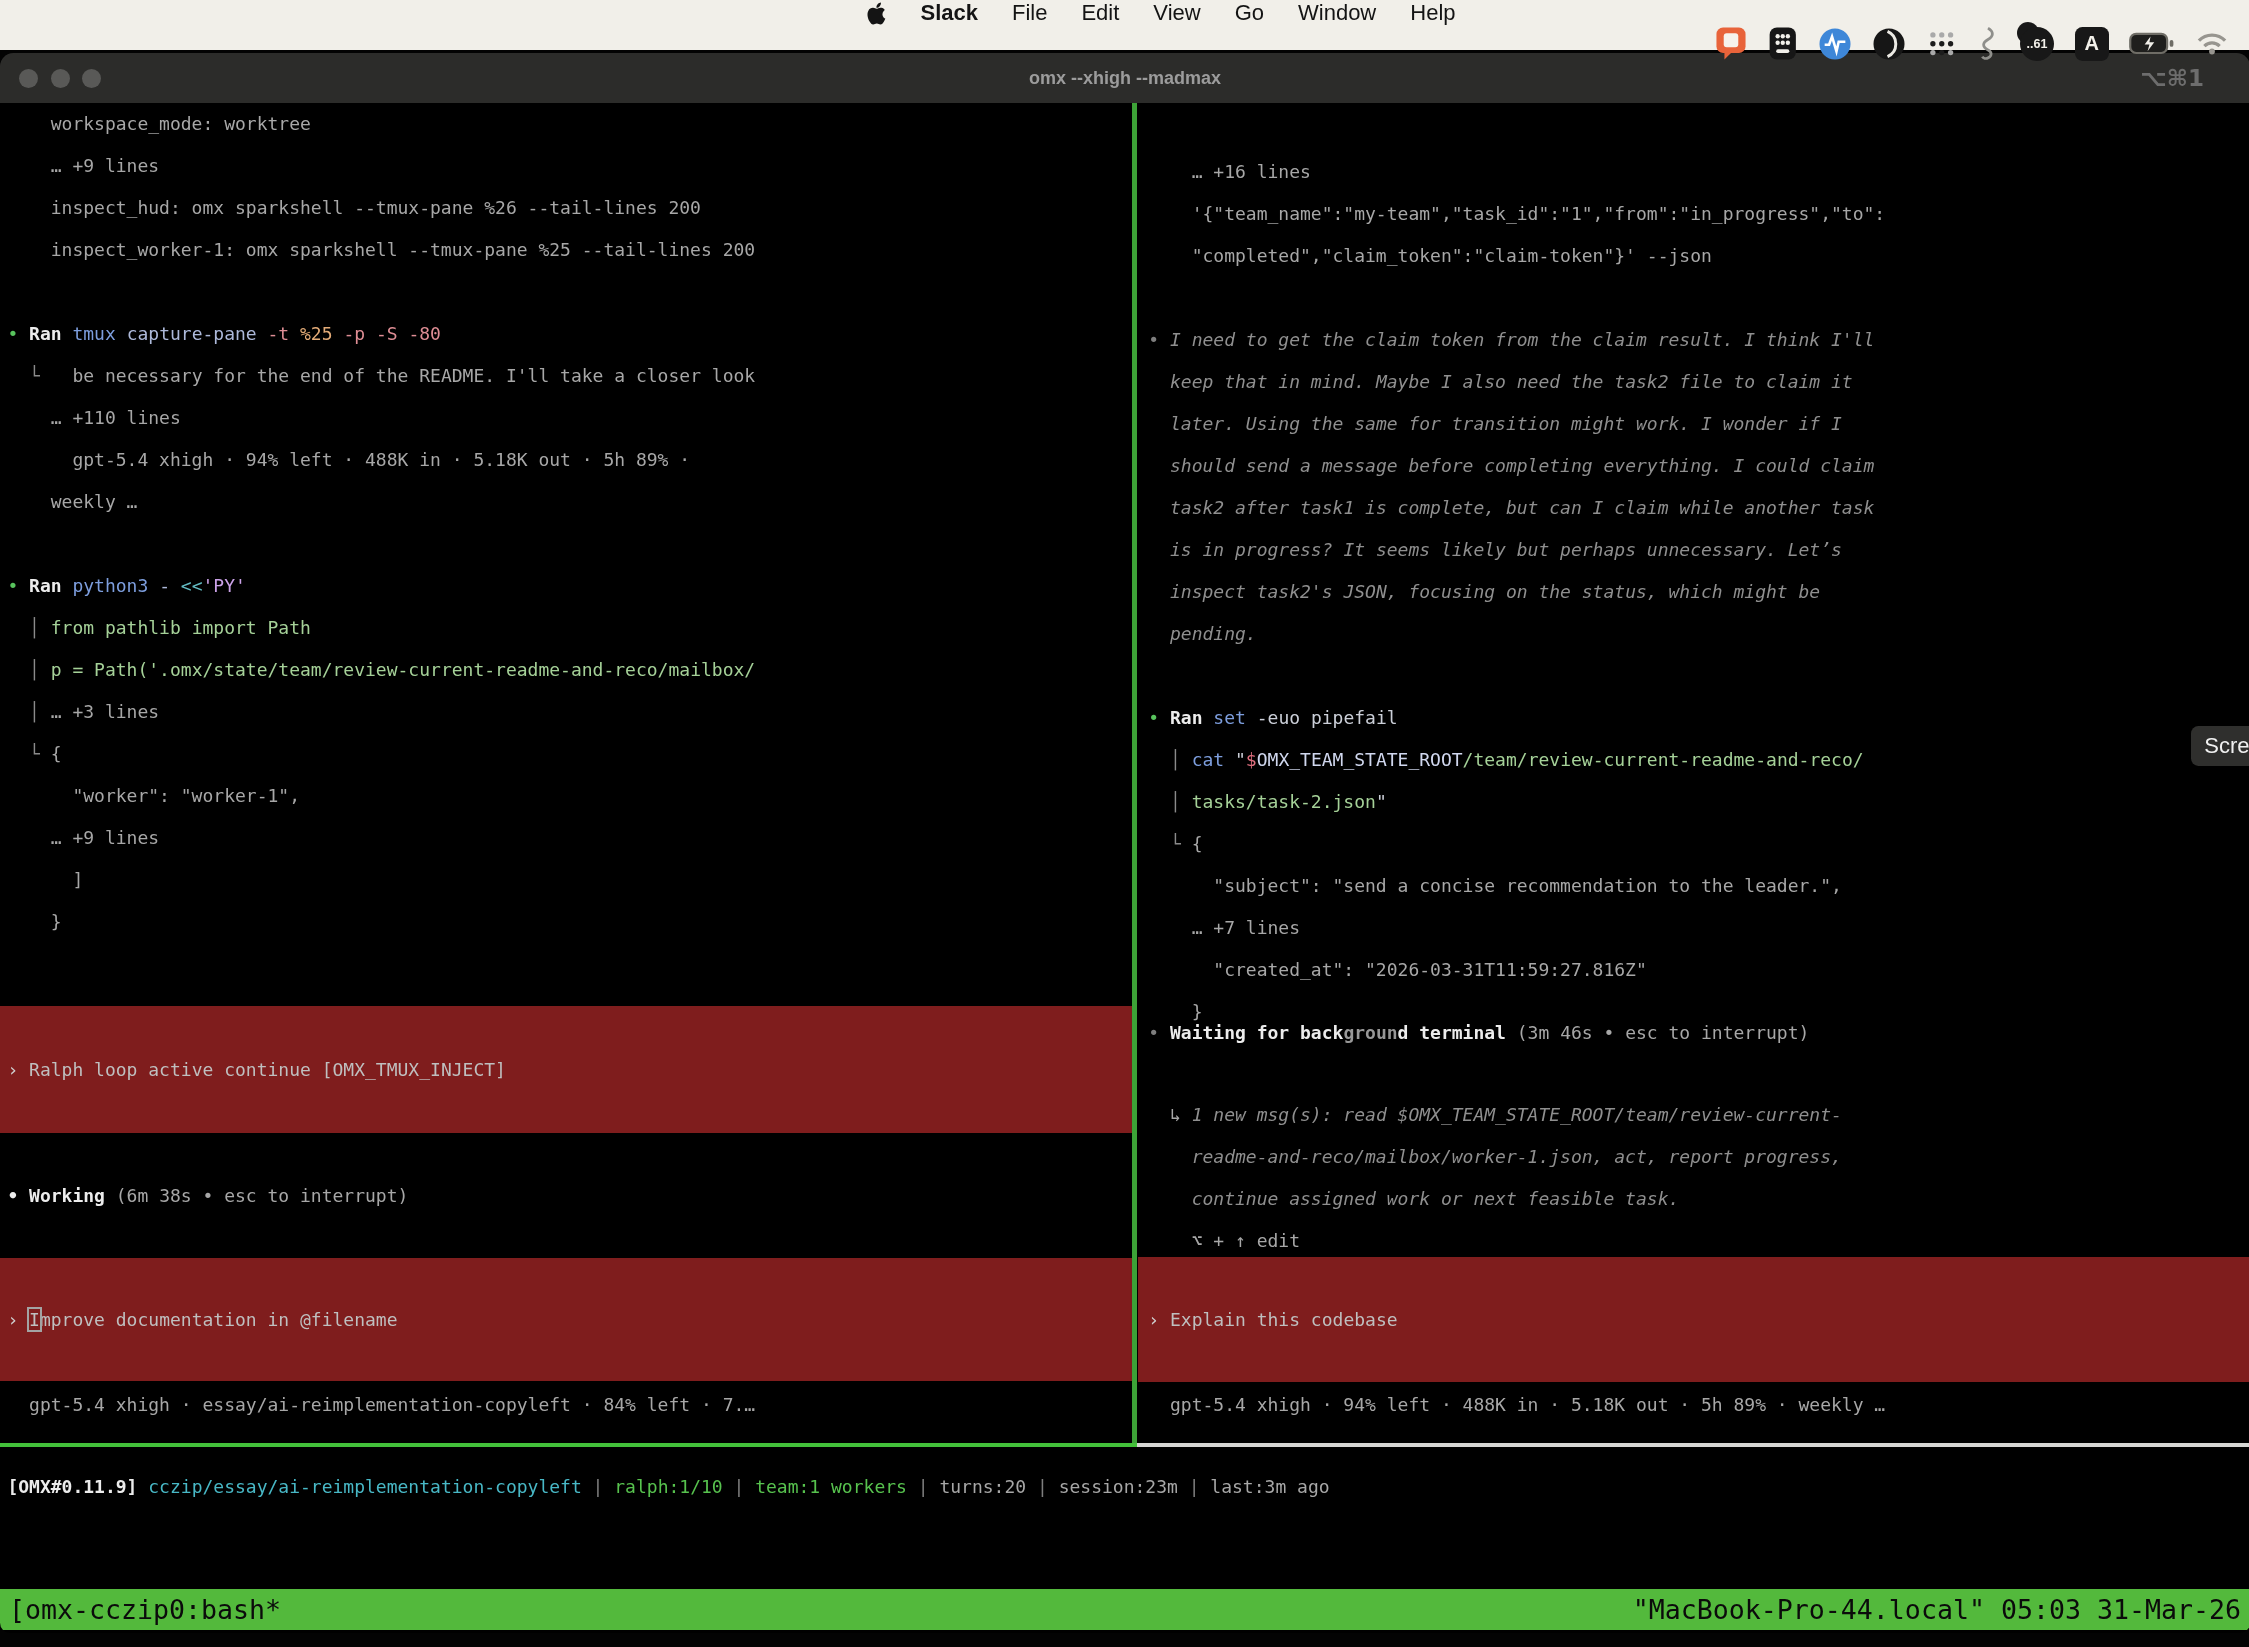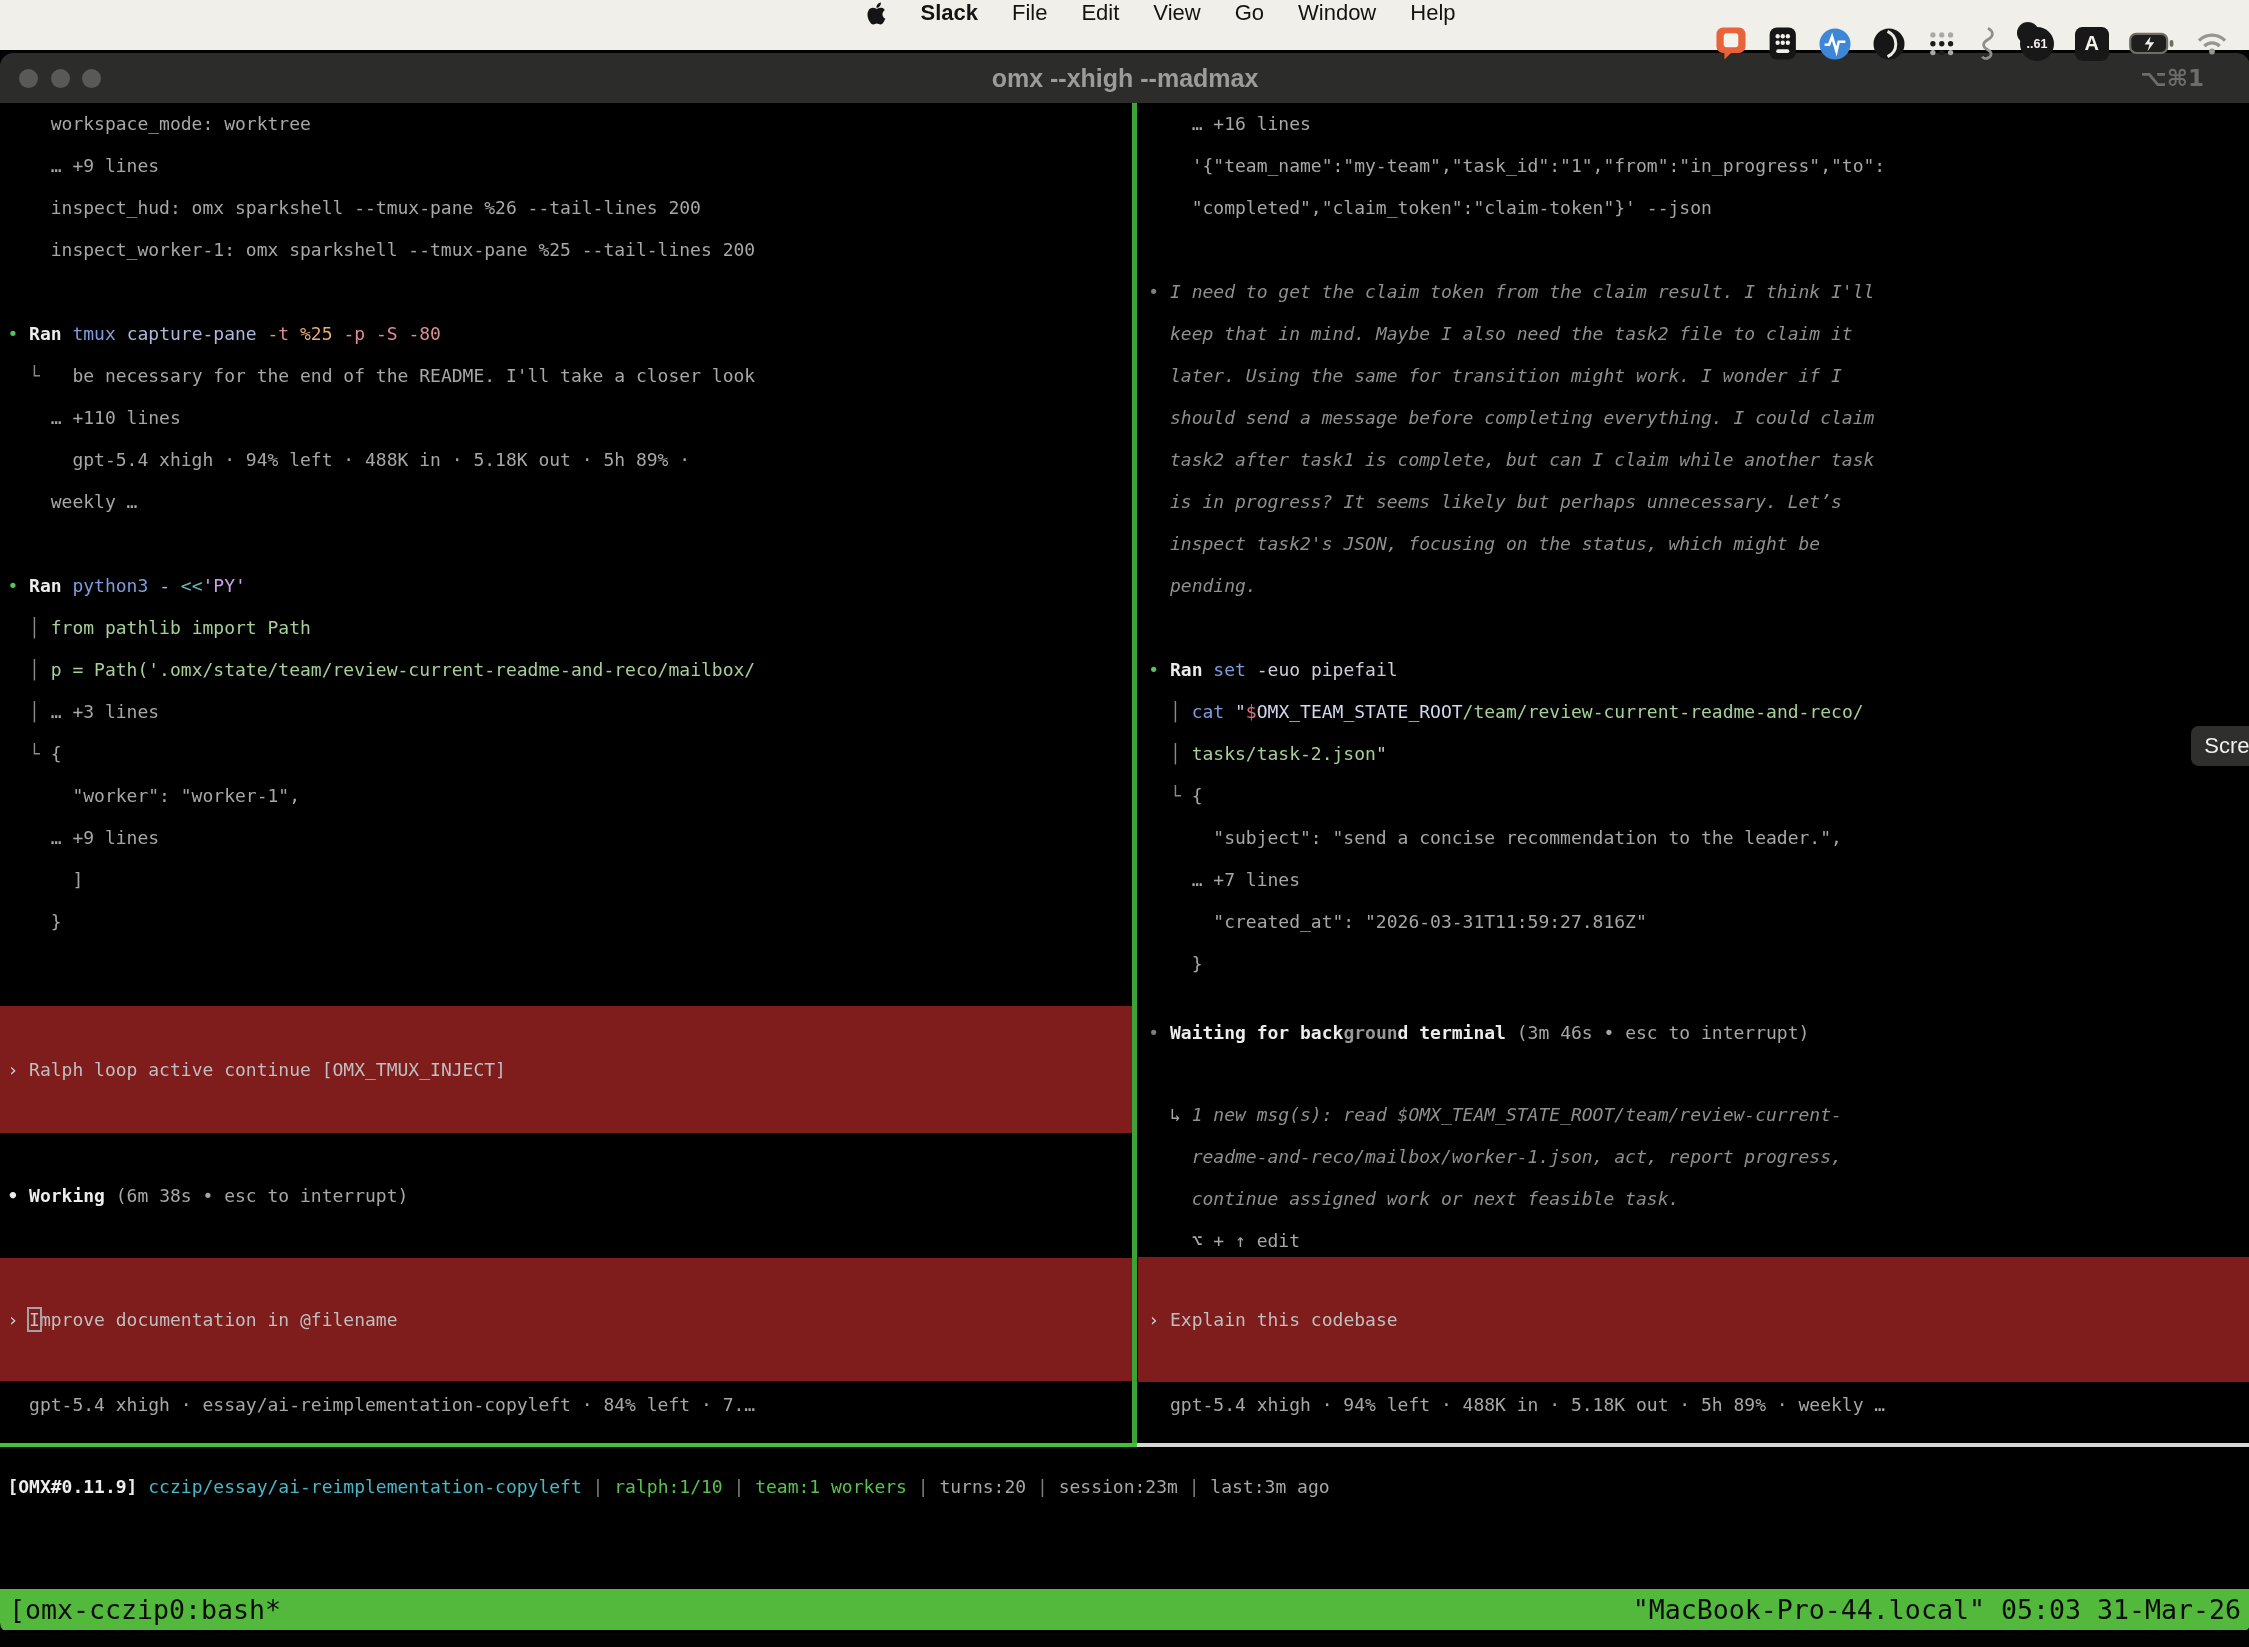--- a/index.html
+++ b/index.html
@@ -22,30 +22,30 @@
   .asq{width:34px;height:34px;border-radius:7.4px;background:#181818;color:#f3f1ea;
        font-size:20px;font-weight:700;display:flex;align-items:center;justify-content:center;}
 
   
   .window{position:absolute;top:53px;left:0;width:2250px;height:1580px;background:#000;
           border-radius:13.3px 13.3px 10.3px 10.3px;overflow:hidden;z-index:10;}
   .titlebar{position:absolute;top:0;left:0;width:100%;height:50px;background:#2c2c2a;}
   .lights{position:absolute;left:19px;top:15.5px;display:flex;gap:12.5px;}
   .light{width:19px;height:19px;border-radius:50%;background:#595957;}
   .wtitle{position:absolute;top:0;left:0;width:100%;text-align:center;line-height:50px;
-          color:#9c9c9c;font-size:25px;font-weight:700;font-family:"Liberation Sans",sans-serif;}
+          color:#9c9c9c;font-size:18px;font-weight:700;font-family:"Liberation Sans",sans-serif;}
   .whint{position:absolute;top:0;right:46px;line-height:50px;color:#6d6d6d;font-size:23px;font-weight:700;
          font-family:"DejaVu Sans","Liberation Sans",sans-serif;}
 
   
   .term{position:absolute;top:50px;left:0;width:2250px;height:1486px;background:#000;}
   .tl{height:42px;line-height:42px;white-space:pre;font-size:18px;}
   .pane-grid{position:absolute;top:0;overflow:hidden;}
   .lgrid{left:0;width:1132px;padding-left:7.4px;box-sizing:border-box;}
-  .rgrid{left:1138px;width:1112px;padding-left:10.3px;box-sizing:border-box;}
+  .rgrid{left:1138px;width:1112px;padding-left:10.3px;box-sizing:border-box;margin-top:48px;}
   .divider{position:absolute;left:1132px;top:0;width:5.2px;height:1340px;background:#3da337;}
   .bline-l{position:absolute;left:0;top:1340px;width:1137px;height:3.7px;background:#43c13a;}
   .bline-r{position:absolute;left:1137px;top:1340px;width:1113px;height:3.7px;background:#d6d6d4;}
   .band{position:absolute;background:#7f1d1d;display:flex;align-items:center;}
   .abs-line{position:absolute;}
   .pad10{padding-left:7.4px;box-sizing:border-box;}
   .pad14{padding-left:10.3px;box-sizing:border-box;}
 
   
   .c-g{color:#a7a7a7}.c-g2{color:#bfbfbf}.c-dim{color:#8a8a8a}.c-dim2{color:#7e7e7e}

